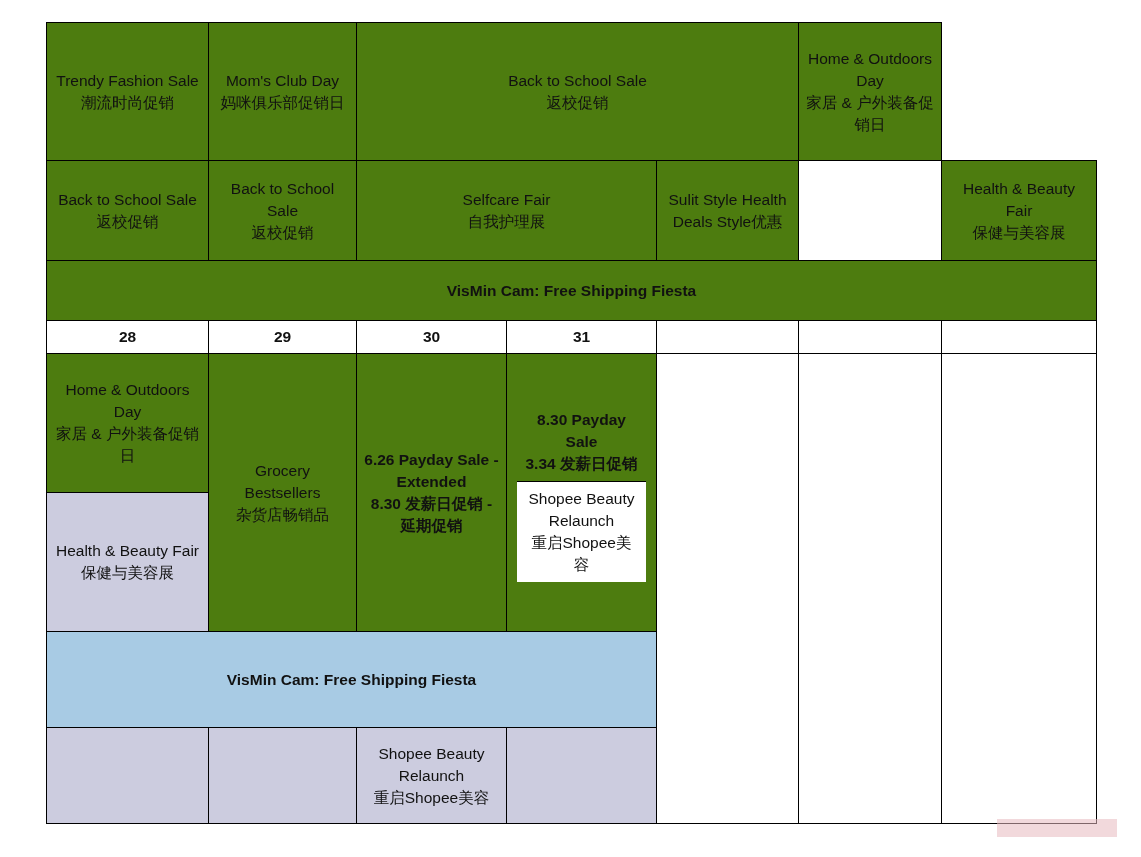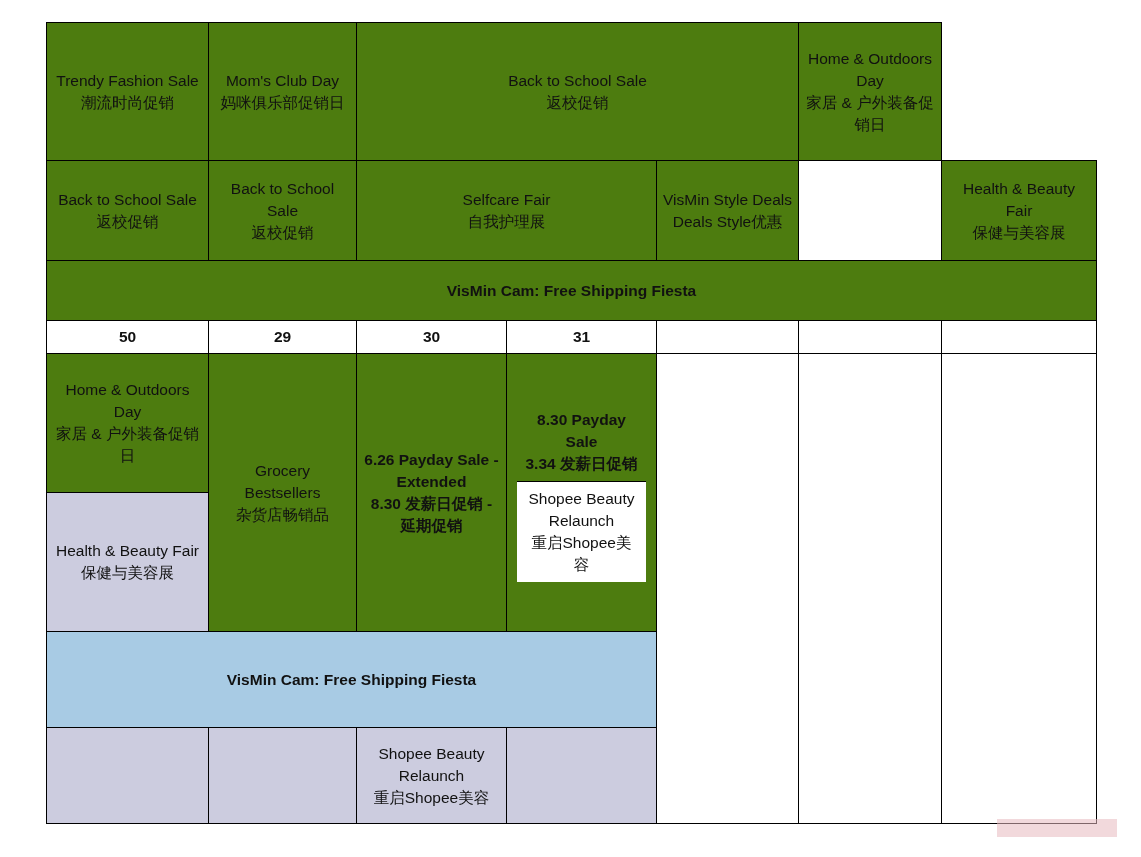--- a/index.html
+++ b/index.html
@@ -91,36 +91,36 @@
       </td>
       <td class="pink">
         <div>Back to School Sale</div>
         <div>返校促销</div>
       </td>
       <td class="pink" colspan="2">
         <div>Selfcare Fair</div>
         <div>自我护理展</div>
       </td>
       <td class="pink">
-        <div>VisMin Style Deals</div>
+        <div>Sulit Style Health</div>
         <div>Deals Style优惠</div>
       </td>
       <td class="blank"></td>
       <td class="pink">
         <div>Health &amp; Beauty Fair</div>
         <div>保健与美容展</div>
       </td>
     </tr>
 
     <tr>
       <td class="pink bold" colspan="7" style="height:60px;">VisMin Cam: Free Shipping Fiesta</td>
     </tr>
 
     <tr>
-      <td class="datecell">50</td>
+      <td class="datecell">28</td>
       <td class="datecell">29</td>
       <td class="datecell">30</td>
       <td class="datecell">31</td>
       <td class="datecell"></td>
       <td class="datecell"></td>
       <td class="datecell"></td>
     </tr>
 
     <tr>
       <td class="pink" style="height:278px;padding:0;">

